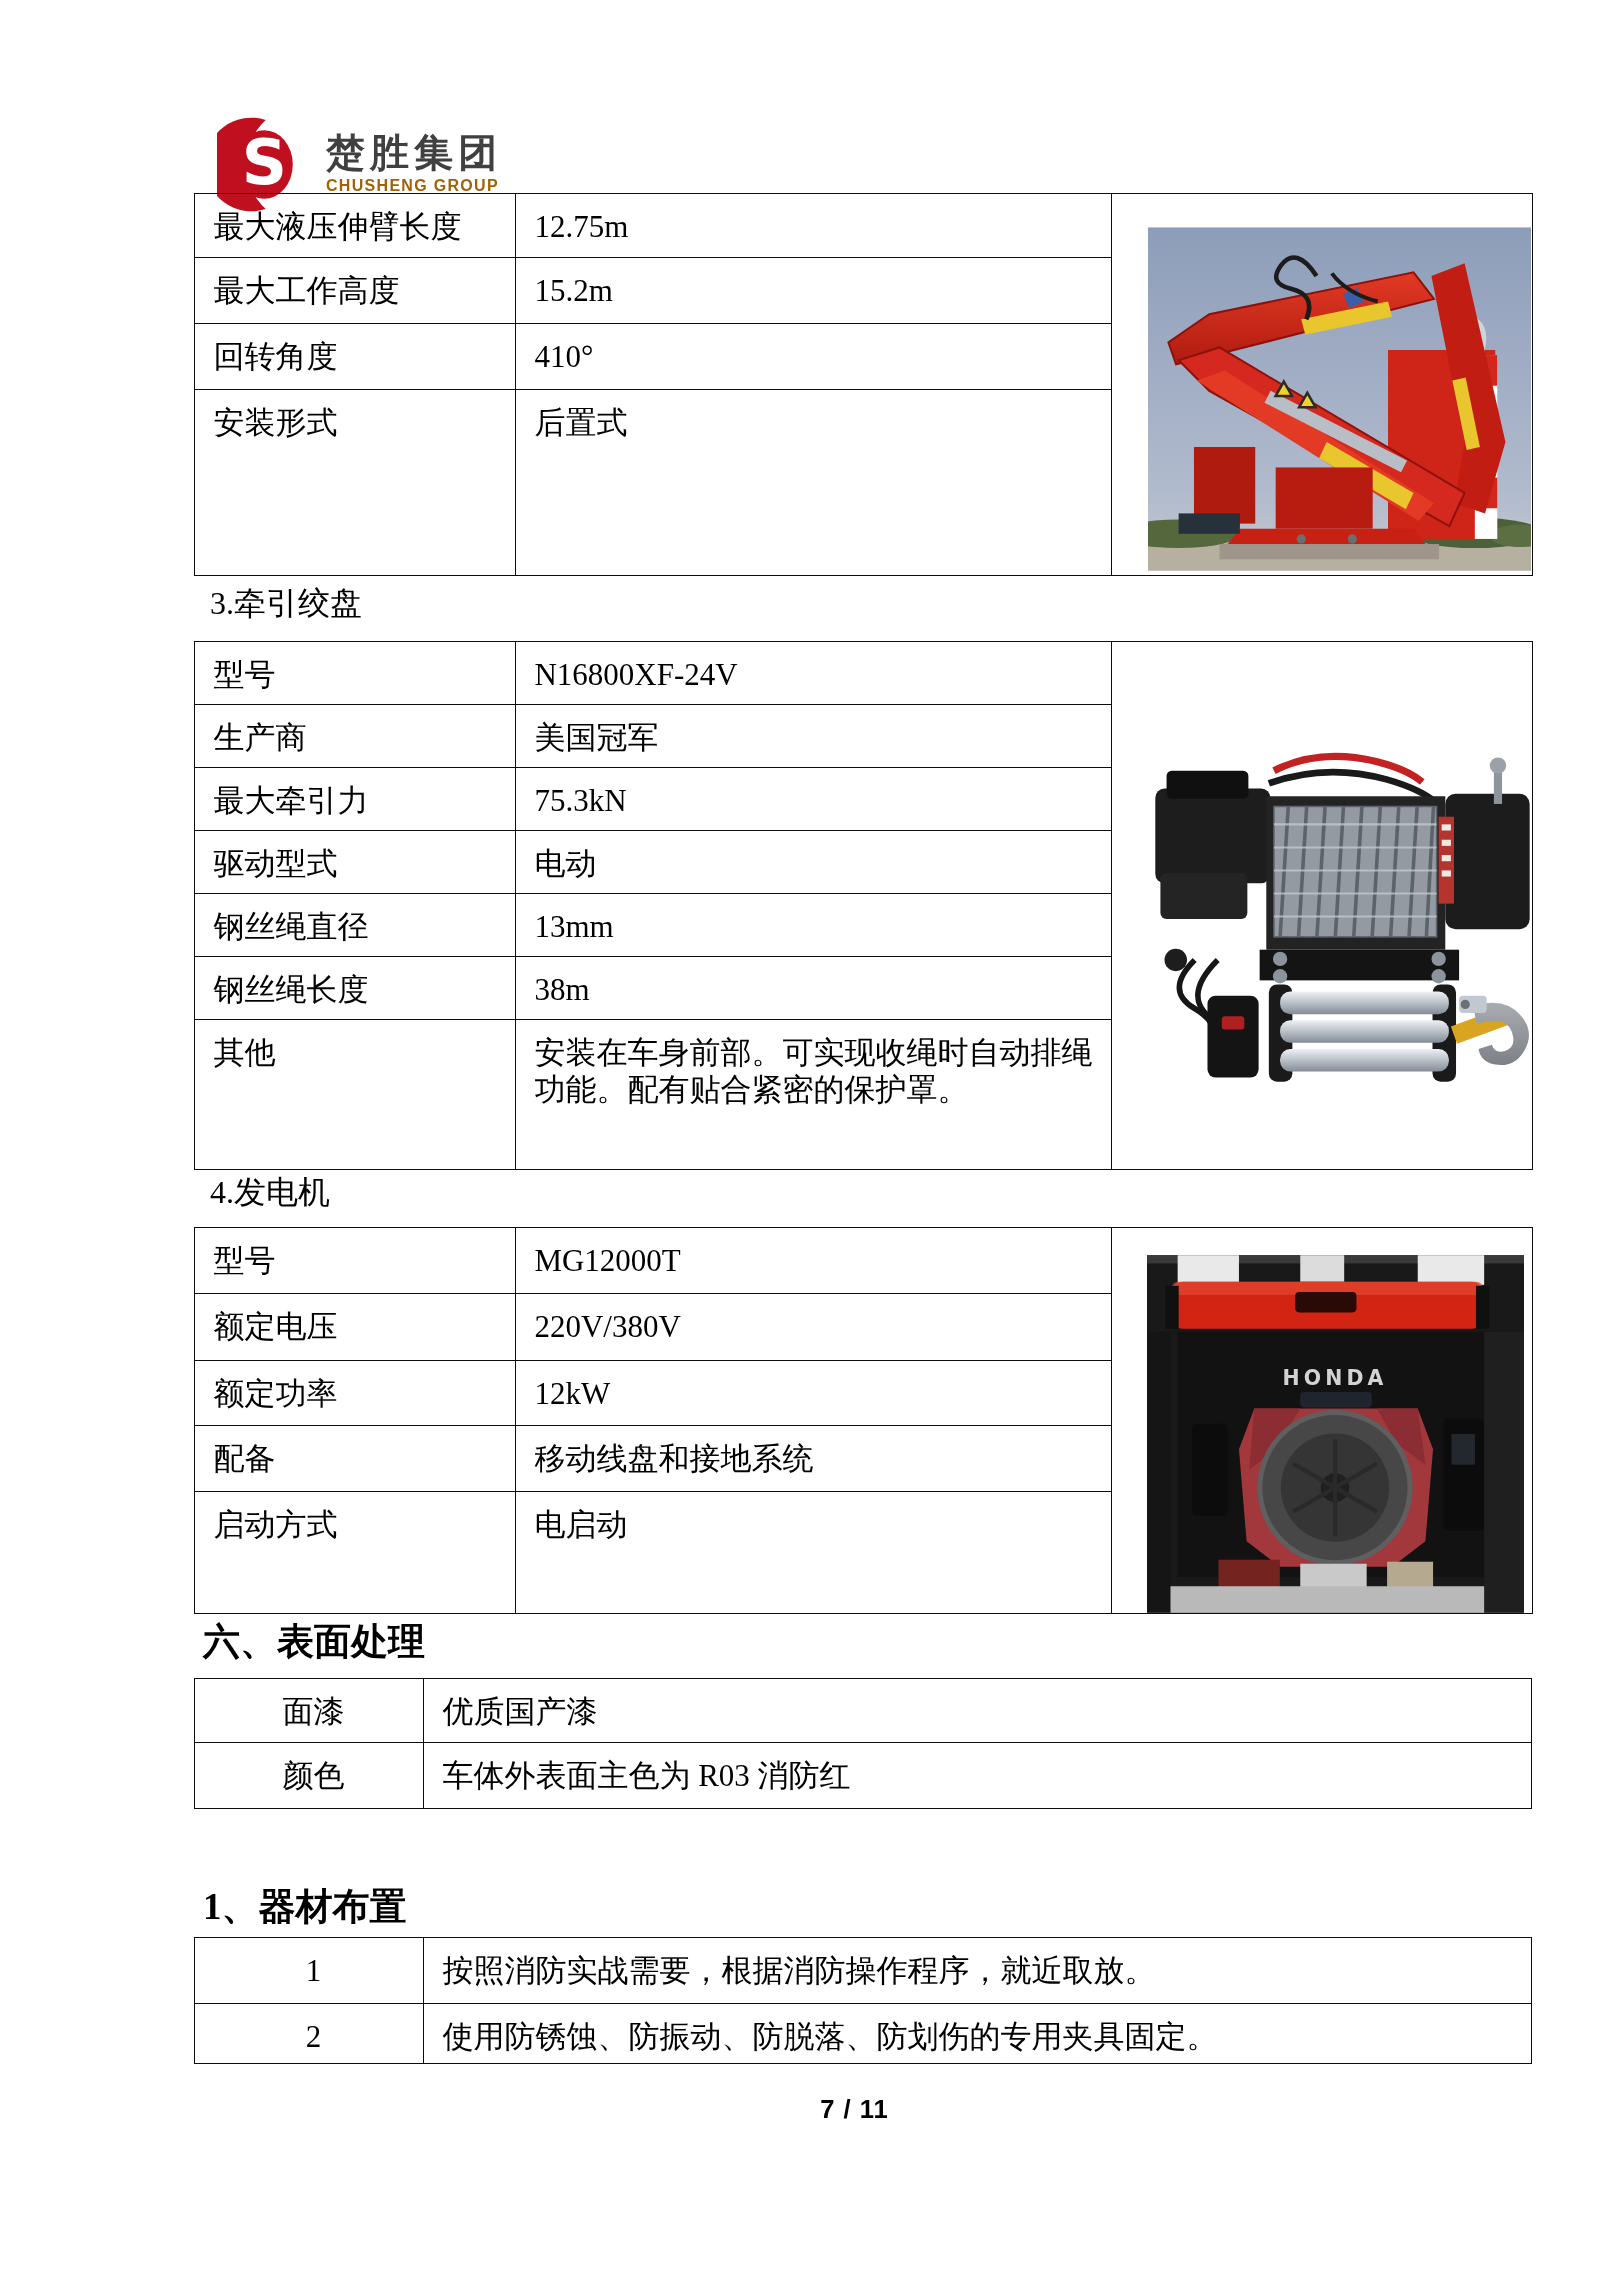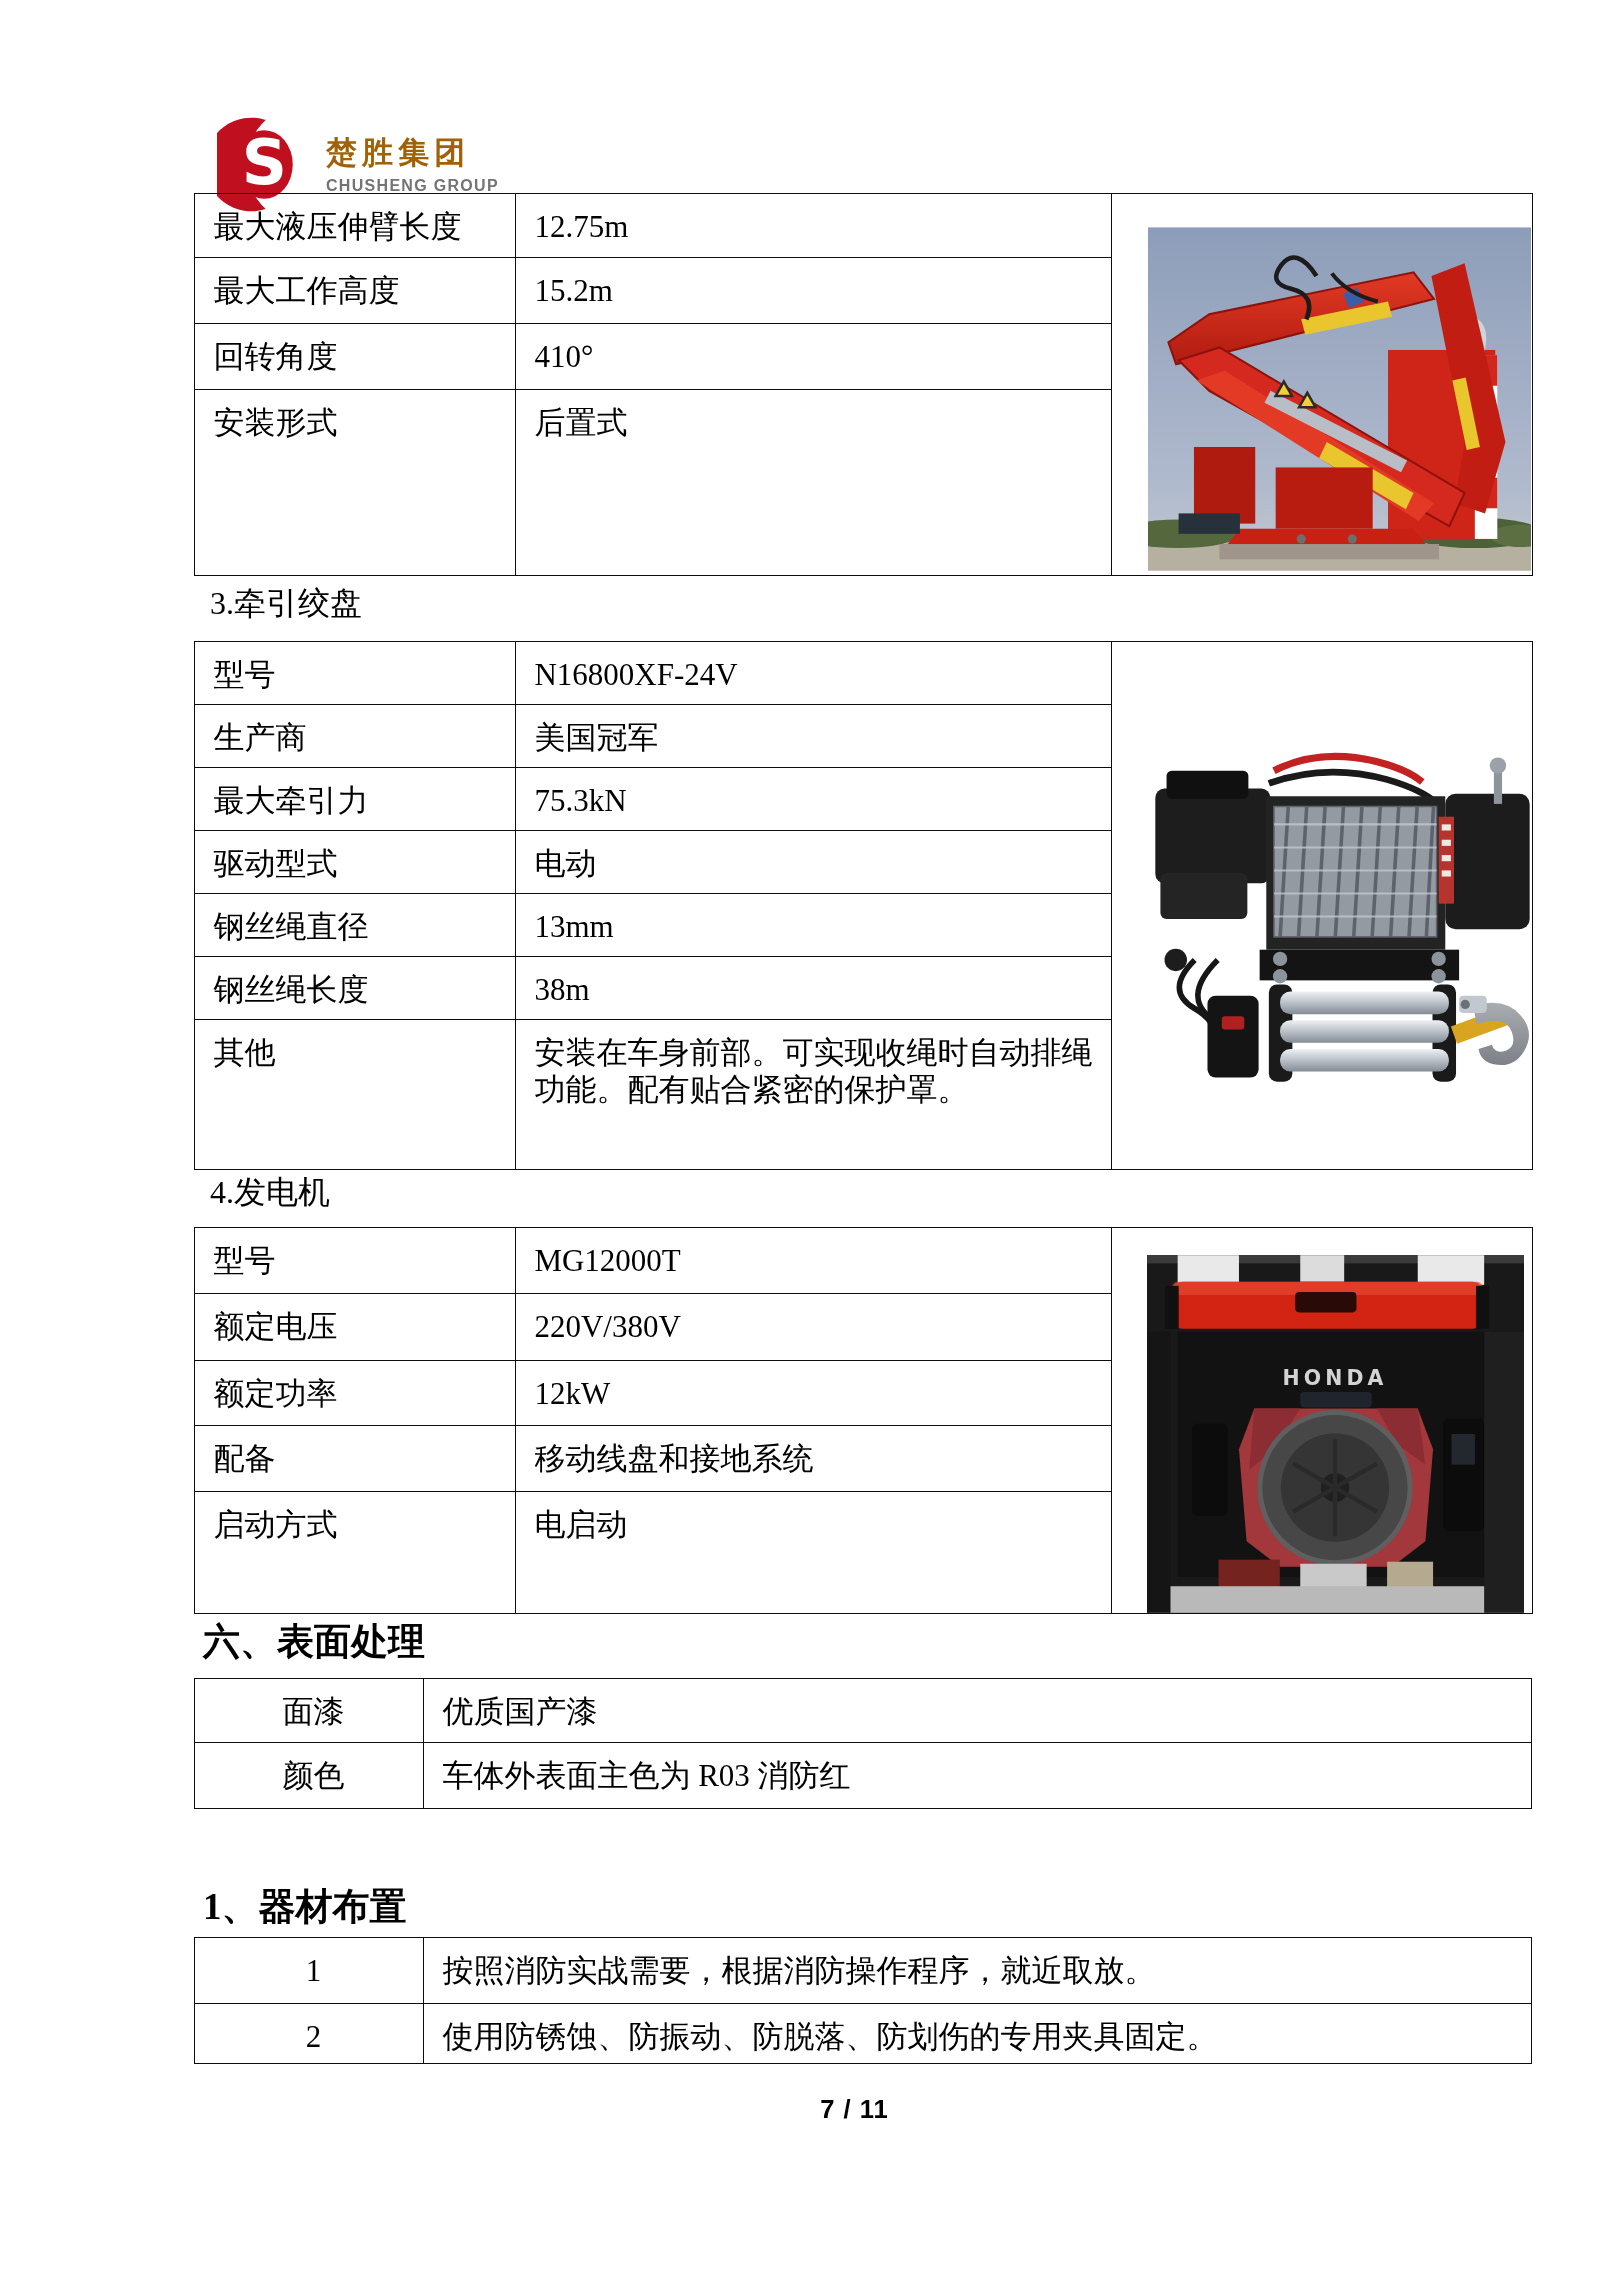--- a/index.html
+++ b/index.html
@@ -9,22 +9,22 @@
     height:2295px;
     background:#ffffff;
     font-family:"Liberation Serif","DejaVu Serif",serif;
     color:#000;
     overflow:hidden;
   }
   
   .logo{position:absolute;left:217px;top:117px;display:flex;align-items:flex-start;}
   .logo-mark{width:77px;height:95px;}
   .logo-text{margin-left:32px;margin-top:14.3px;}
-  .logo-cn{font-family:"Liberation Sans","DejaVu Sans",sans-serif;font-size:31px;font-weight:bold;letter-spacing:5.1px;color:#a16207;line-height:44px;}
-  .logo-en{font-family:"Liberation Sans","DejaVu Sans",sans-serif;font-size:16px;font-weight:bold;letter-spacing:1.3px;color:#737373;line-height:22.5px;}
+  .logo-cn{font-family:"Liberation Sans","DejaVu Sans",sans-serif;font-size:39px;font-weight:bold;letter-spacing:5.1px;color:#404040;line-height:44px;}
+  .logo-en{font-family:"Liberation Sans","DejaVu Sans",sans-serif;font-size:16px;font-weight:bold;letter-spacing:1.3px;color:#a16207;line-height:22.5px;}
   
   .h-num{position:absolute;left:210px;font-size:32px;line-height:41px;white-space:nowrap;}
   .h-bold{position:absolute;left:203px;font-size:37px;font-weight:bold;line-height:43px;white-space:nowrap;}
   
   table.spec{
     position:absolute;left:194px;
     border-collapse:collapse;
     table-layout:fixed;
     font-size:31px;
   }

